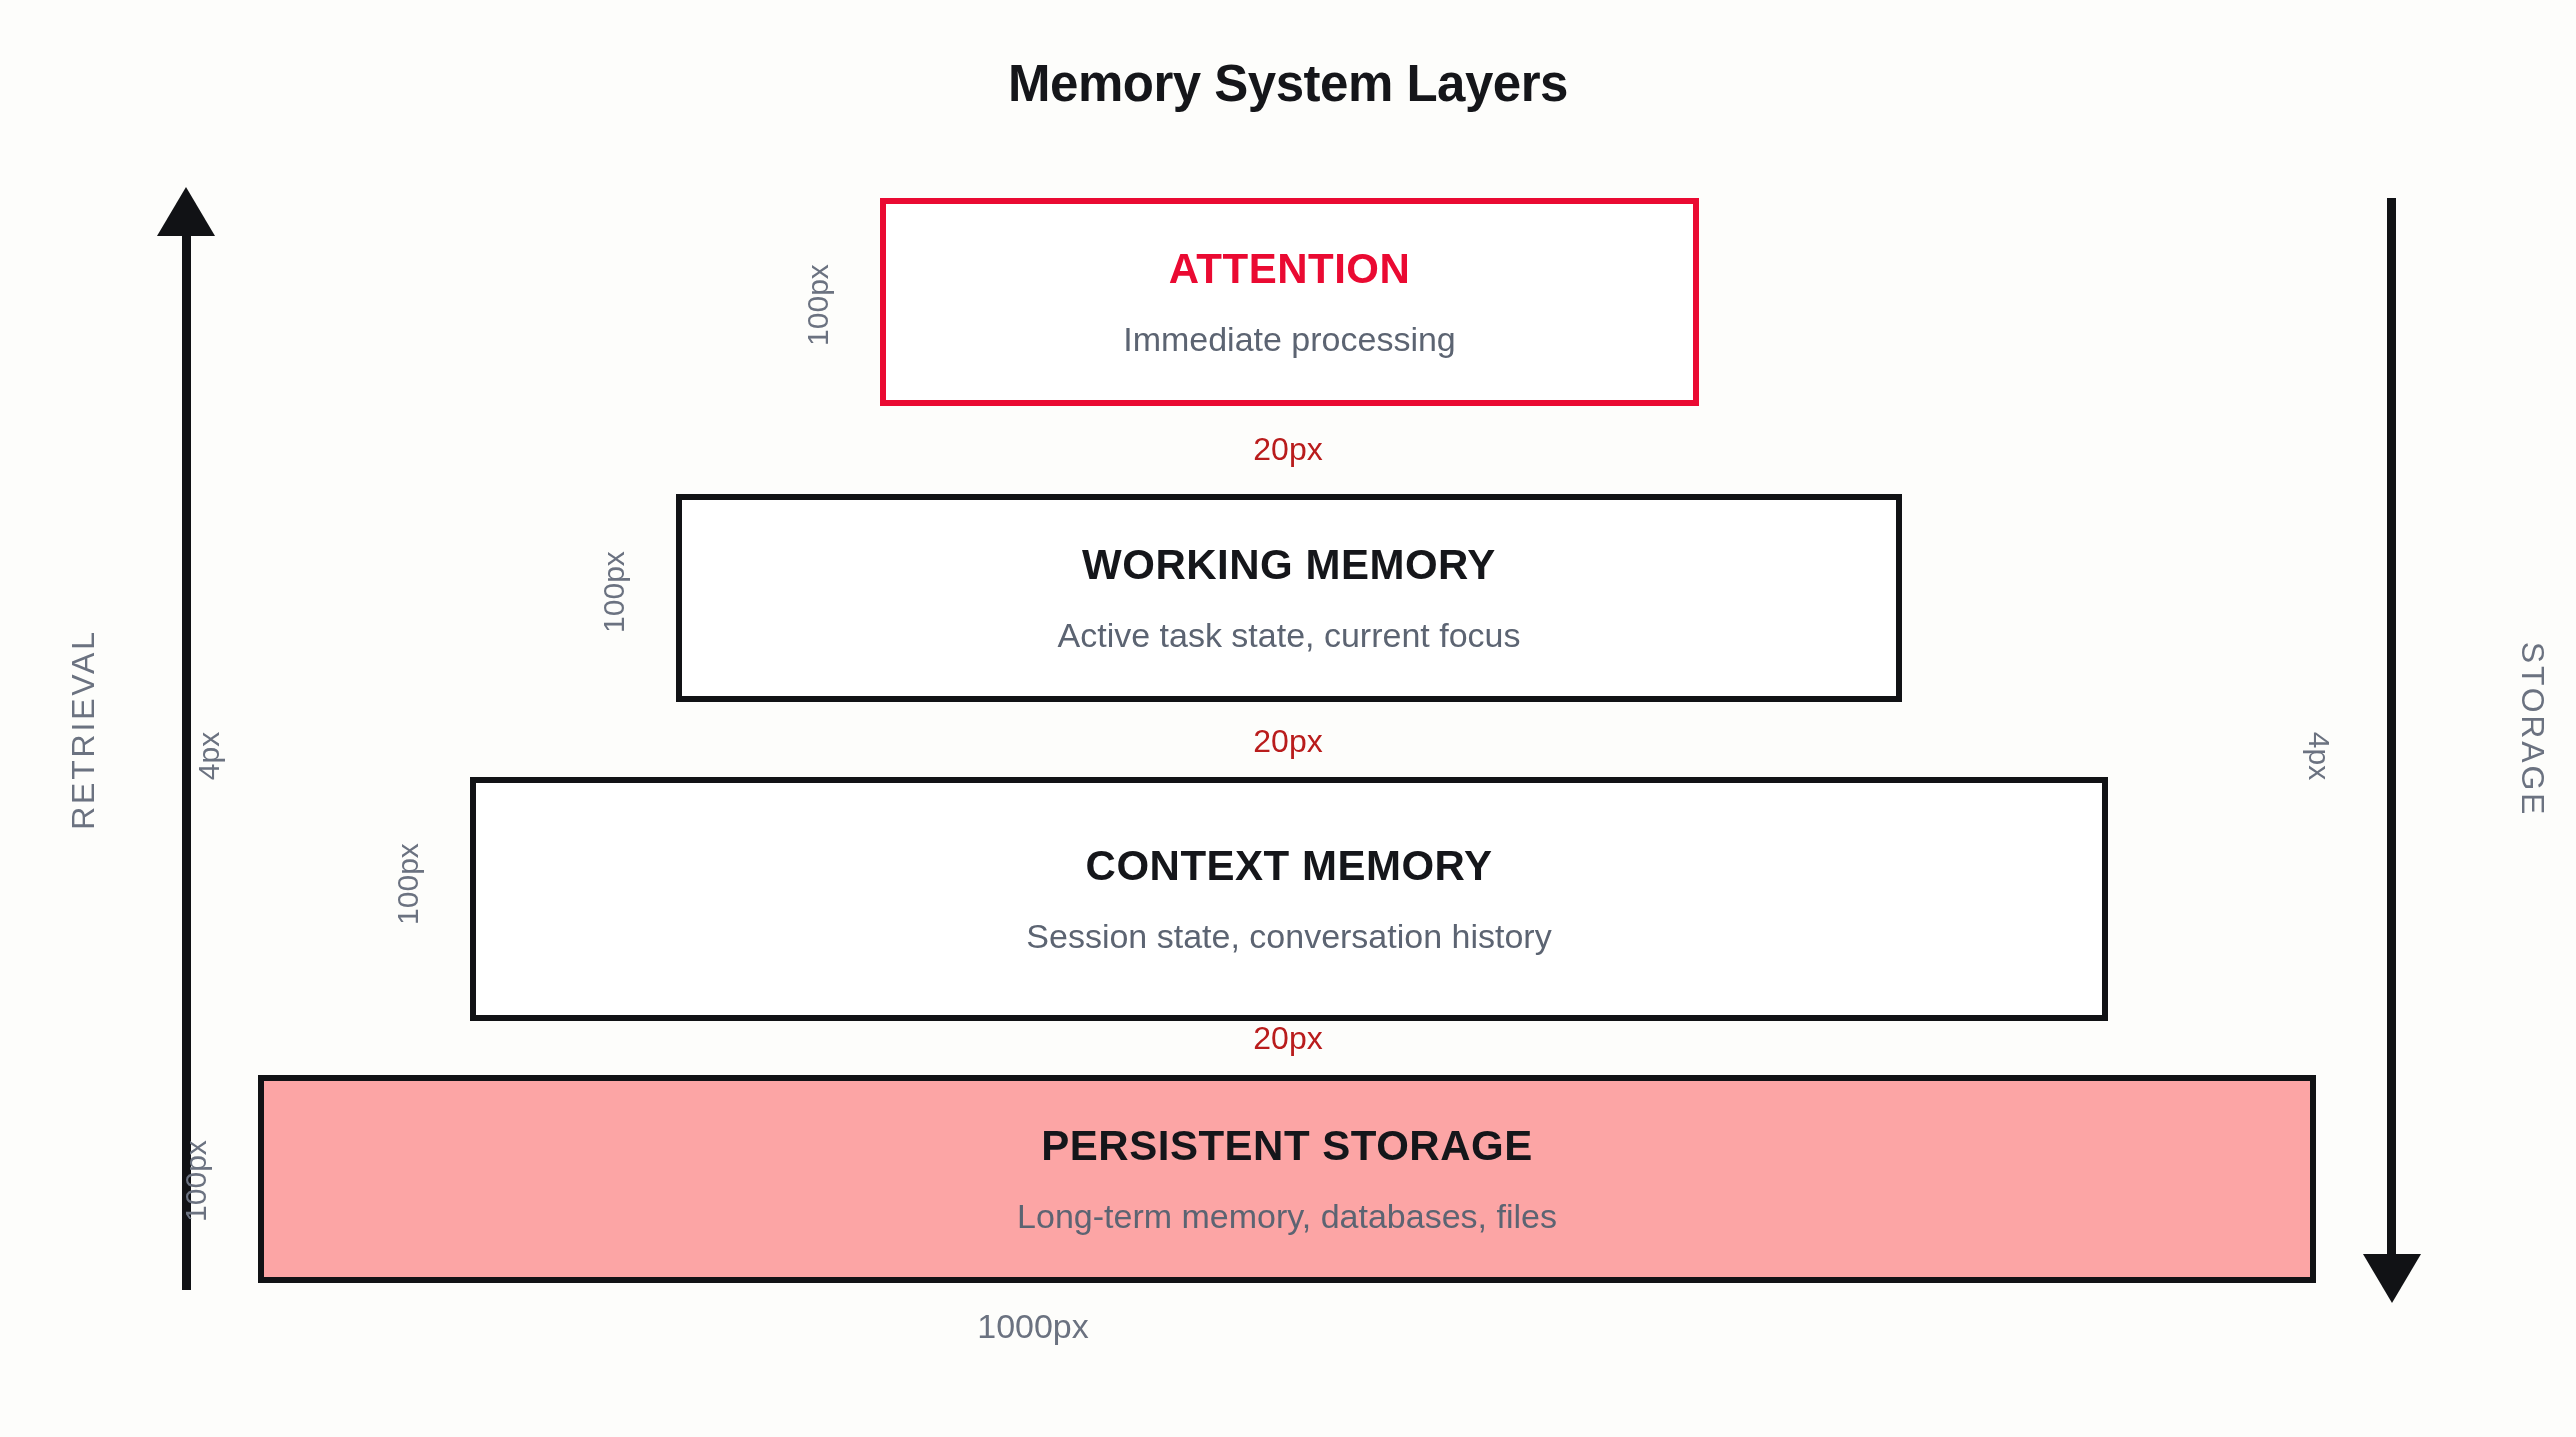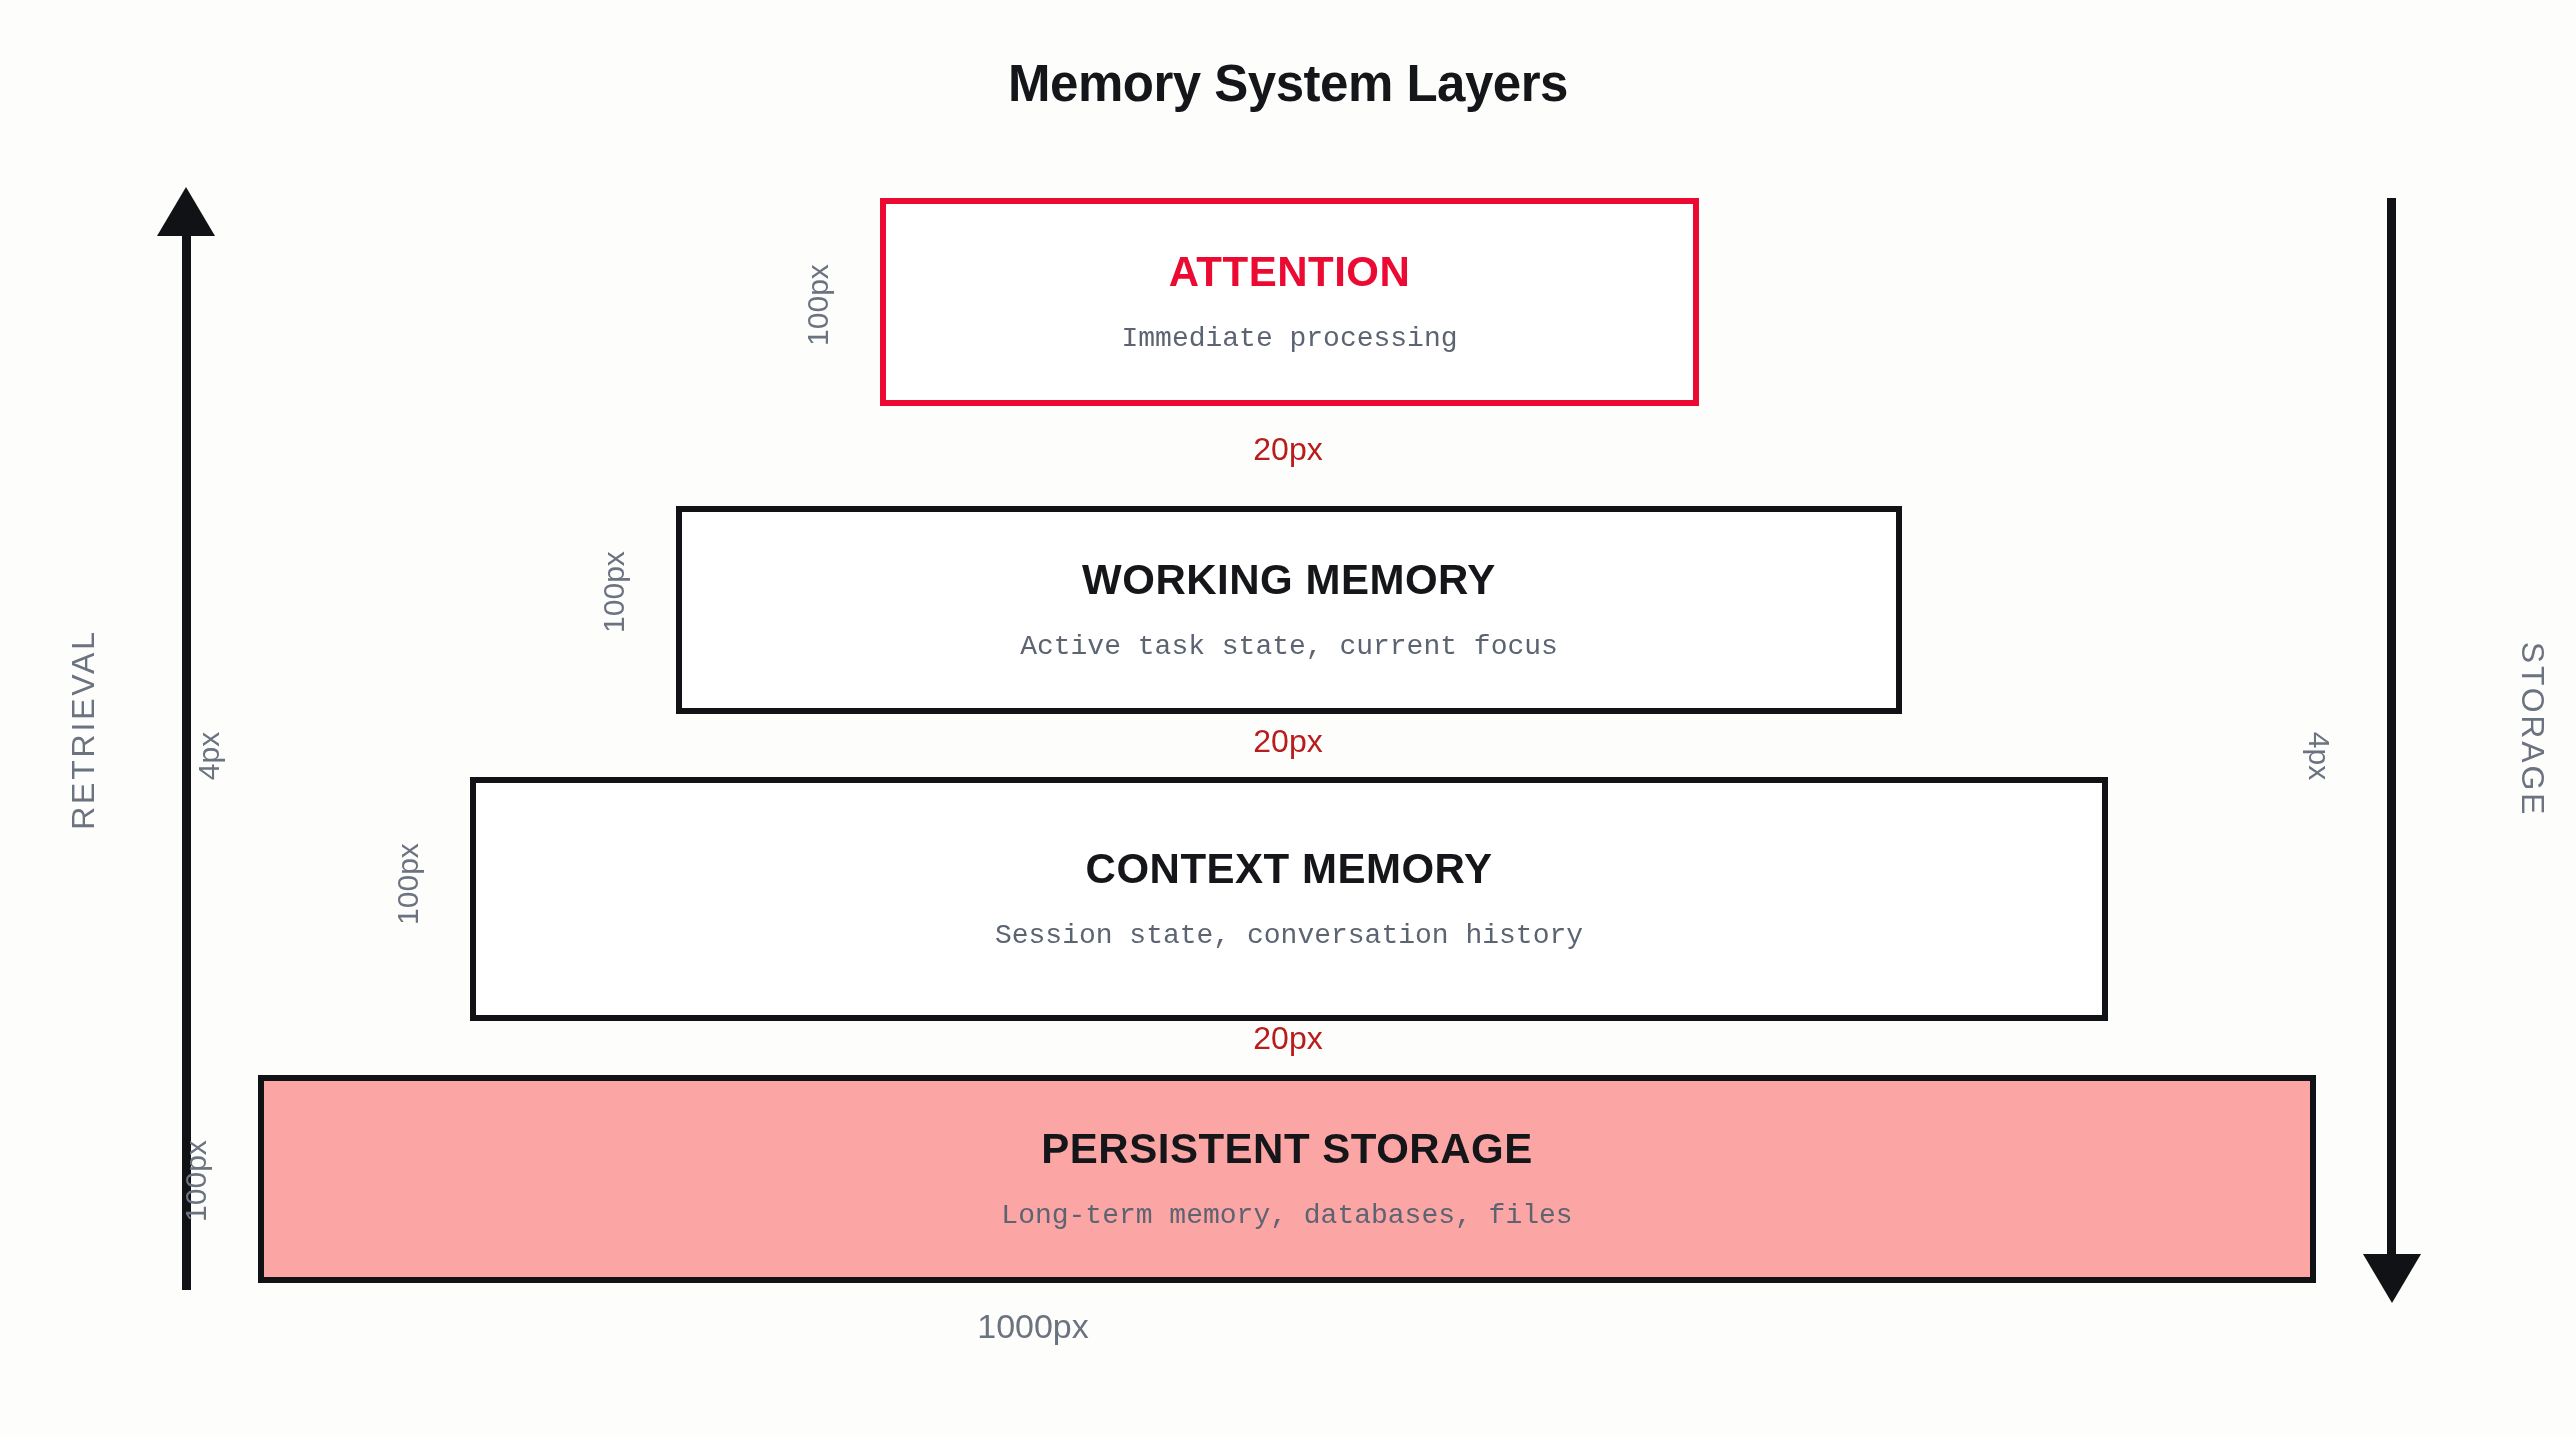--- a/index.html
+++ b/index.html
@@ -124,28 +124,27 @@
     font-weight: bold;
     color: #15161a;
     letter-spacing: 0.5px;
     line-height: 1.1;
   }
   .layer.accent .layer-title {
     color: #ea0a32;
   }
   .layer-sub {
     margin-top: 29px;
-    font-size: 28px;
+    font-size: 34px;
     color: #5c6472;
     line-height: 1.1;
-    font-family: Liberation Mono, monospace;
   }
 
   #layer-attention { left: 880px;  top: 198px;  width: 819px;  height: 208px; }
-  #layer-working   { left: 676px;  top: 506px;  width: 1226px; height: 208px; }
+  #layer-working   { left: 676px;  top: 494px;  width: 1226px; height: 208px; }
   #layer-context   { left: 470px;  top: 777px;  width: 1638px; height: 244px; }
   #layer-storage   { left: 258px;  top: 1075px; width: 2058px; height: 208px; }
 
   
   .height-label {
     position: absolute;
     font-size: 30px;
     color: #6b7280;
     white-space: nowrap;
     transform: rotate(-90deg);

